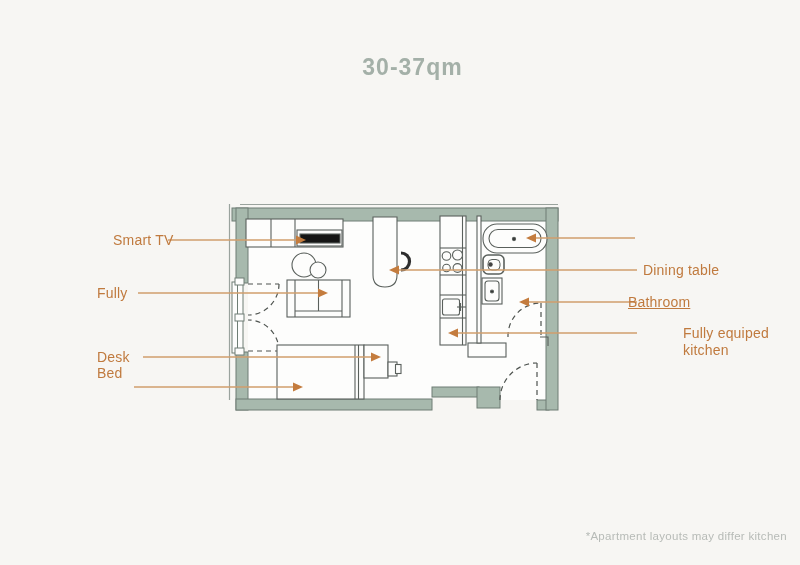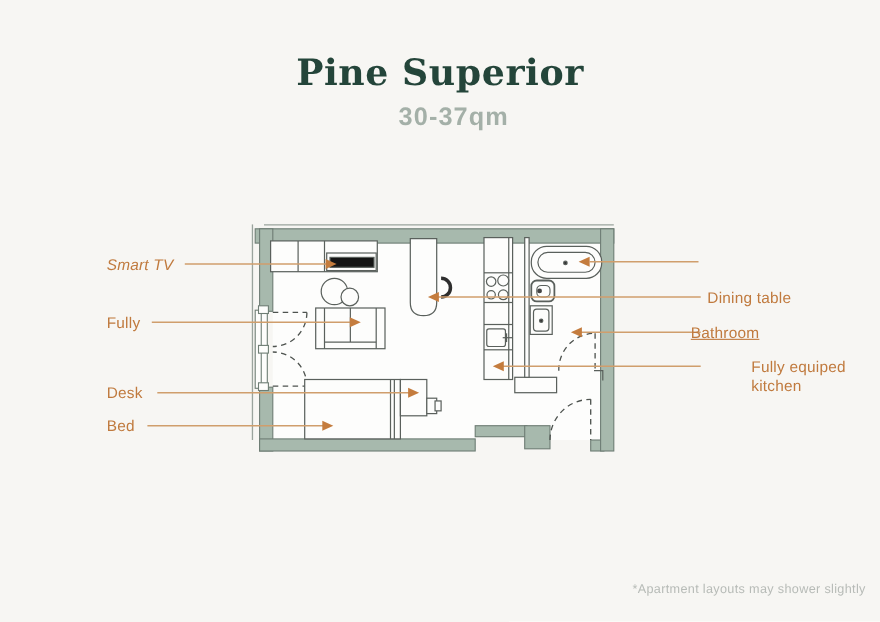--- a/index.html
+++ b/index.html
@@ -27,21 +27,20 @@
     position:absolute;top:530px;right:13px;font-size:11.5px;color:#b7bbb7;
     letter-spacing:.3px;
   }
 </style>
 </head>
 <body>
 
 <div class="stage">
 
   <div class="header">
-    <div class="title">Pine Superior</div>
     <div class="subtitle">30-37qm</div>
   </div>
 
   <svg class="plan-svg" width="800" height="565" viewBox="0 0 800 565">
 
     <path d="M248,221 H546 V400 H500 V387 H432 V399 H248 Z" fill="#fdfdfc"></path>
 
     <g stroke="#9aa39d" stroke-width="1.2">
       <line x1="229.5" y1="204" x2="229.5" y2="400"></line>
       <line x1="240" y1="204.5" x2="558" y2="204.5"></line>
@@ -187,23 +186,23 @@
       <polygon points="328,293 318,288.5 318,297.5"></polygon>
       <polygon points="381,357 371,352.5 371,361.5"></polygon>
       <polygon points="303,387 293,382.5 293,391.5"></polygon>
       <polygon points="526,238 536,233.5 536,242.5"></polygon>
       <polygon points="389,270 399,265.5 399,274.5"></polygon>
       <polygon points="519,302 529,297.5 529,306.5"></polygon>
       <polygon points="448,333 458,328.5 458,337.5"></polygon>
     </g>
   </svg>
 
-  <div class="feature-label" style="left:97px;top:232px;font-style:italic;">Smart TV</div>
+  <div class="feature-label" style="left:113px;top:232px;">Smart TV</div>
   <div class="feature-label" style="left:97px;top:285px;">Fully</div>
   <div class="feature-label" style="left:97px;top:349px;">Desk</div>
-  <div class="feature-label" style="left:97px;top:379px;">Bed</div>
+  <div class="feature-label" style="left:97px;top:365px;">Bed</div>
   <div class="feature-label" style="left:643px;top:262px;">Dining table</div>
   <div class="feature-label" style="left:628px;top:294px;text-decoration:underline;">Bathroom</div>
   <div class="feature-label wrap" style="left:643px;top:325px;margin-left:40px;">Fully equiped kitchen</div>
 
-  <div class="footnote">*Apartment layouts may shower slightly</div>
+  <div class="footnote">*Apartment layouts may differ kitchen</div>
 
 </div>
 
 </body></html>

